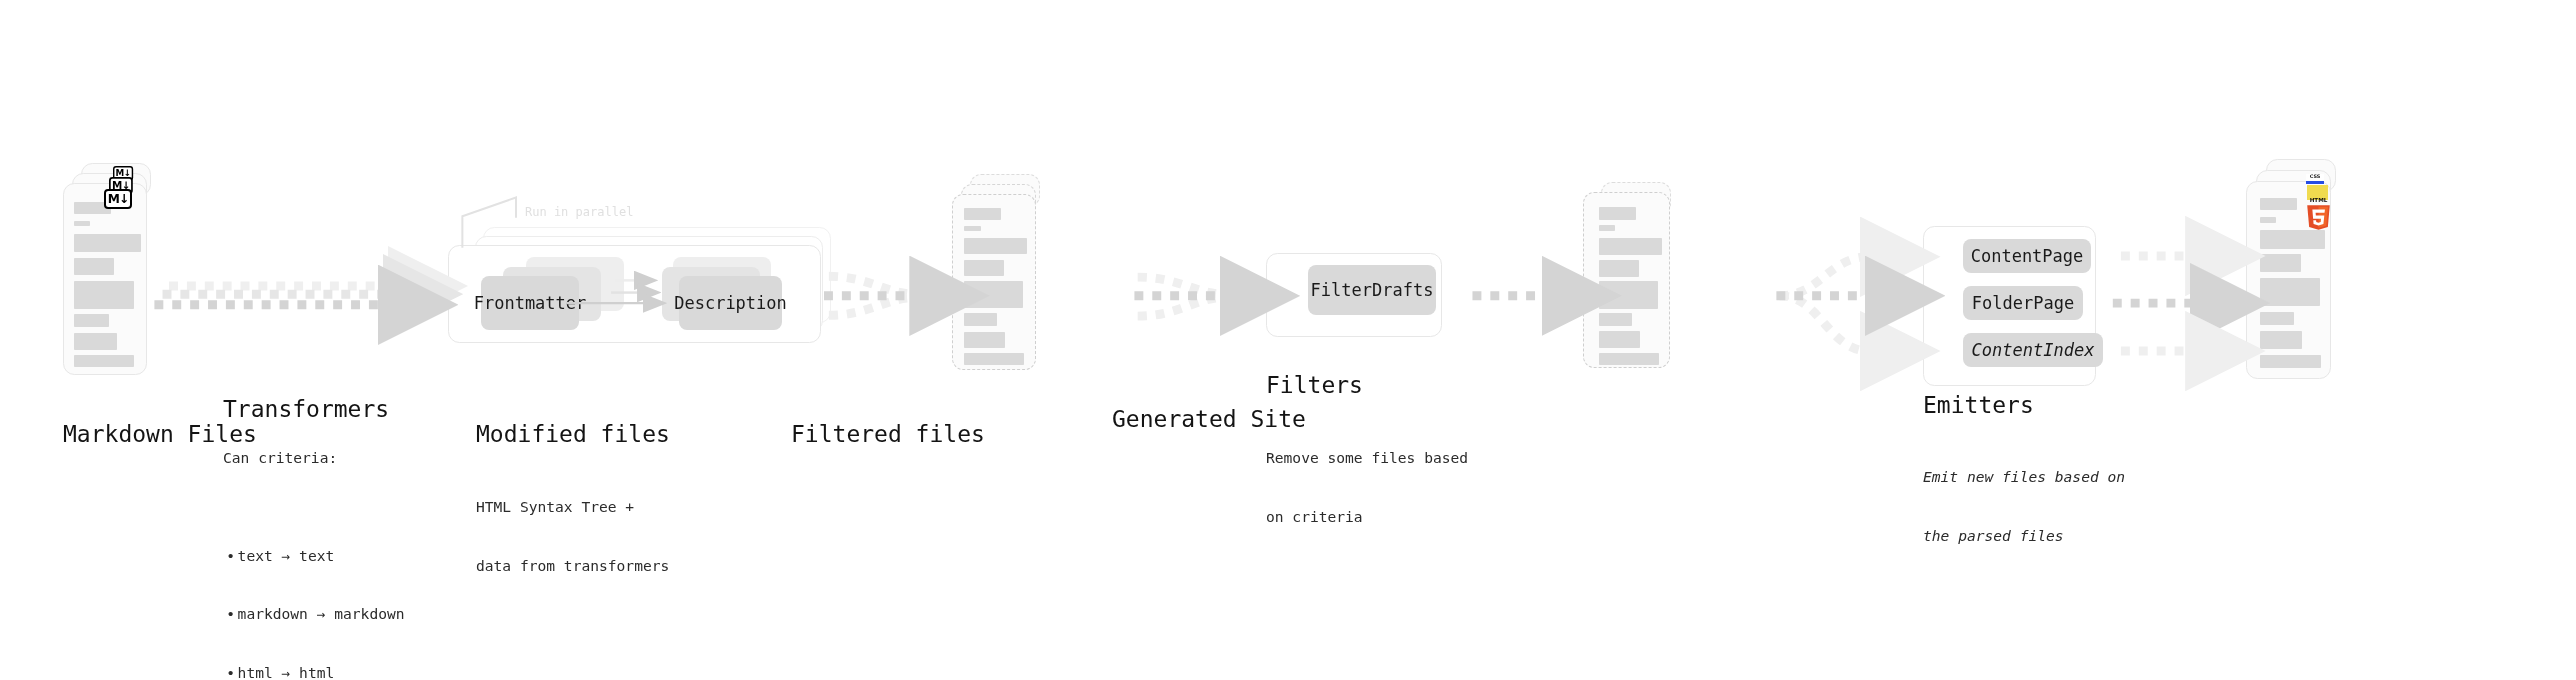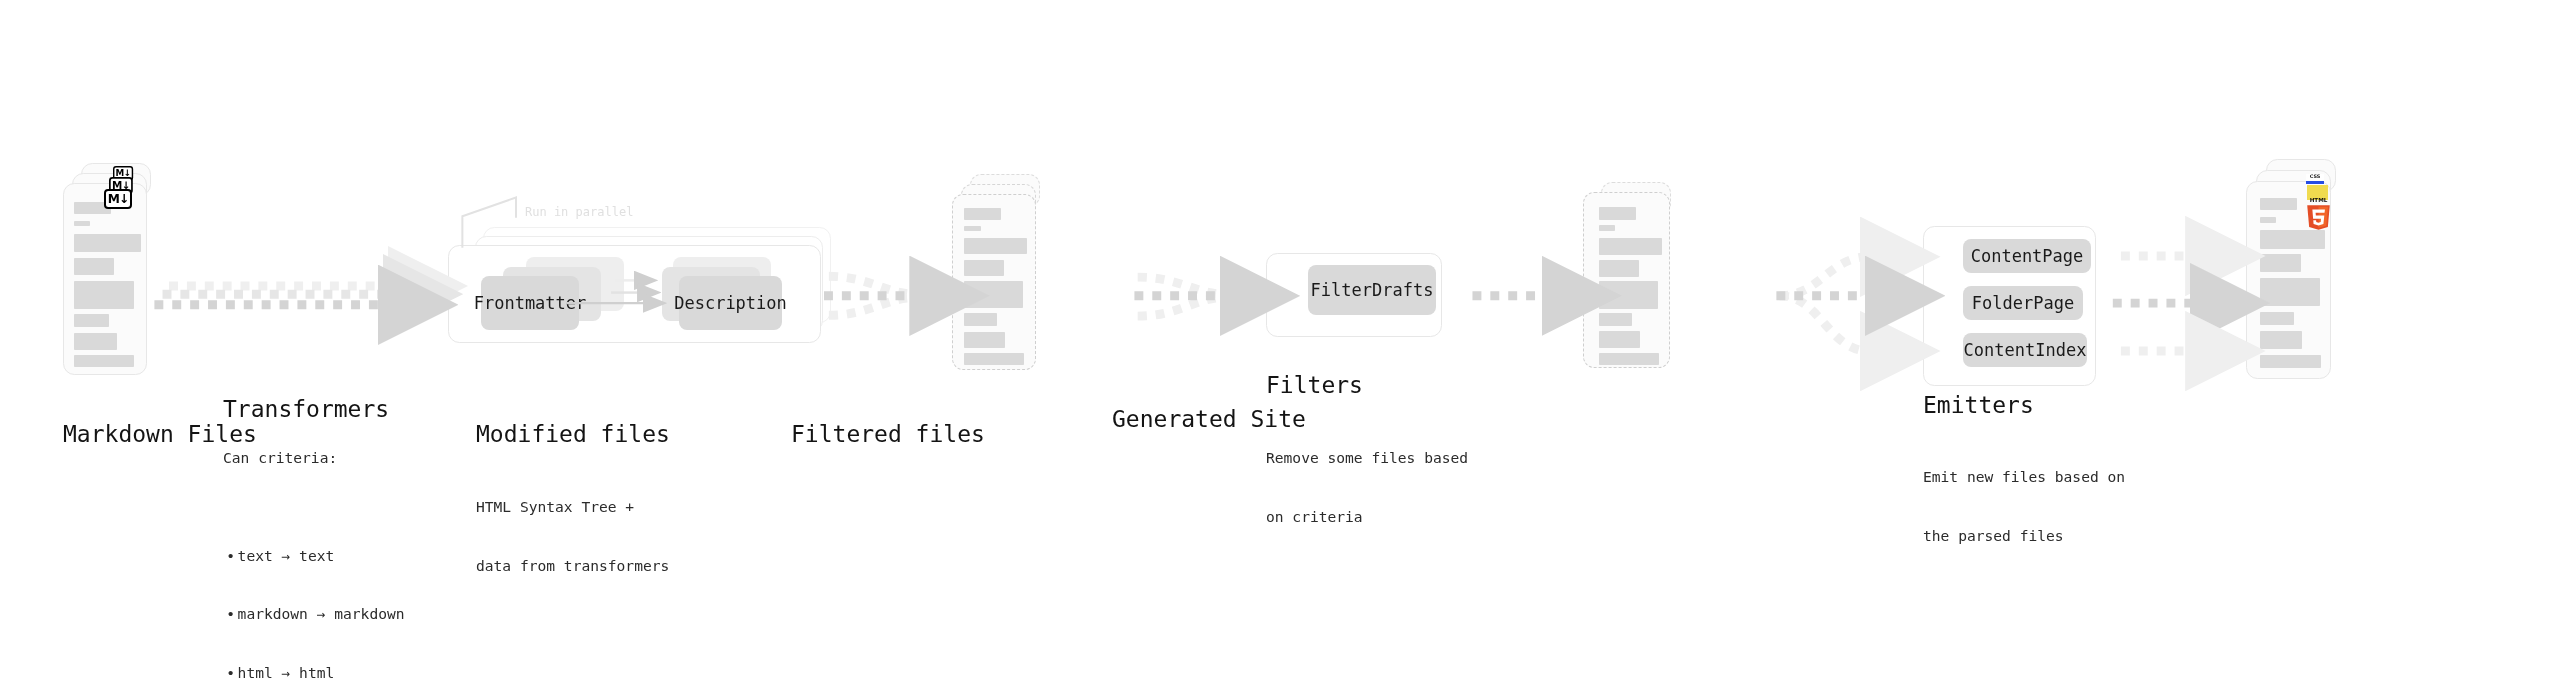--- a/index.html
+++ b/index.html
@@ -251,26 +251,26 @@
   <div class="title" style="left:791px; top:421px;">Filtered files</div>
 
   <div class="proc-outer" style="left:1923px; top:226px; width:173px; height:160px;">
   </div>
   <div class="chip" style="left:1945px; top:239px; width:128px; height:34px;">
     <span>ContentPage</span>
   </div>
   <div class="chip" style="left:1945px; top:286px; width:120px; height:34px;">
     <span>FolderPage</span>
   </div>
-  <div class="chip" style="left:1945px; top:333px; width:124px; height:34px;">
+  <div class="chip" style="left:1945px; top:333px; width:140px; height:34px;font-style:italic;">
     <span>ContentIndex</span>
   </div>
 
   <div class="title" style="left:1923px; top:392px;">Emitters</div>
-  <div class="caption" style="left:1923px; top:428px;">
+  <div class="caption" style="left:1923px; top:428px;font-style:italic;">
     <div>Emit new files based on</div>
     <div>the parsed files</div>
   </div>
 
   <div class="doc-stack" style="left:2246px; top:159px;">
     <div class="doc-card" style="left:19.5px; top:0px; width:70px; height:32.5px;"></div>
     <div class="doc-card" style="left:9.8px; top:10.6px; width:75px; height:32.5px;"></div>
     <div class="doc-card" style="left:0px; top:22px; width:85px; height:198px;">
       <div class="skel" style="left:13px; top:16.3px; width:37px; height:12.2px;"></div>
       <div class="skel" style="left:13px; top:35px; width:16.3px; height:5.7px;"></div>

